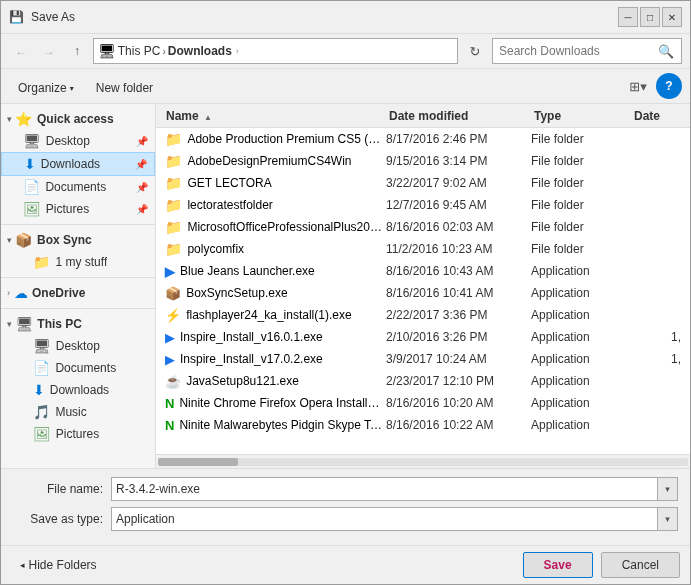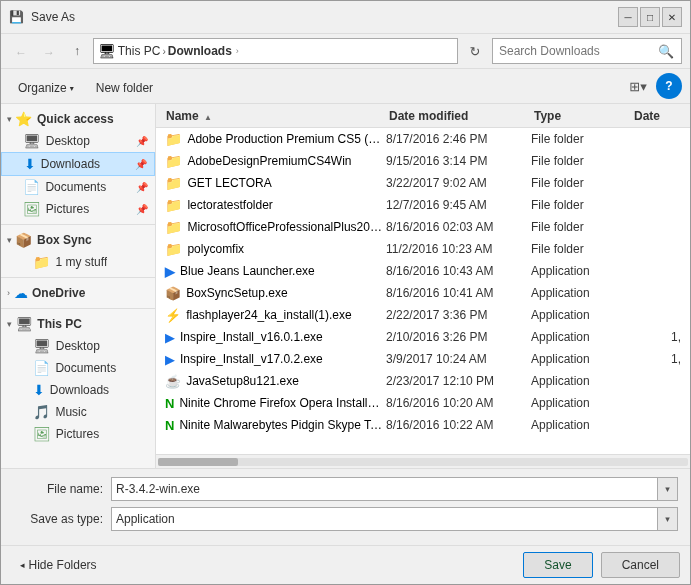--- a/index.html
+++ b/index.html
@@ -307,22 +307,22 @@
     .action-btn {
       height: 26px;
       padding: 0 20px;
       font-size: 12px;
       cursor: pointer;
       border-radius: 2px;
     }
     .save-btn {
       background: #e0e0e0;
       border: 1px solid #0078d7;
-      color: #14532d;
-      font-weight: 400;
+      color: #be185d;
+      font-weight: 700;
     }
     .cancel-btn {
       background: #e0e0e0;
       border: 1px solid #aaa;
       color: #333;
     }
 
     
     .icon-folder { color: #f5c518; }
     .icon-computer { color: #555; }

